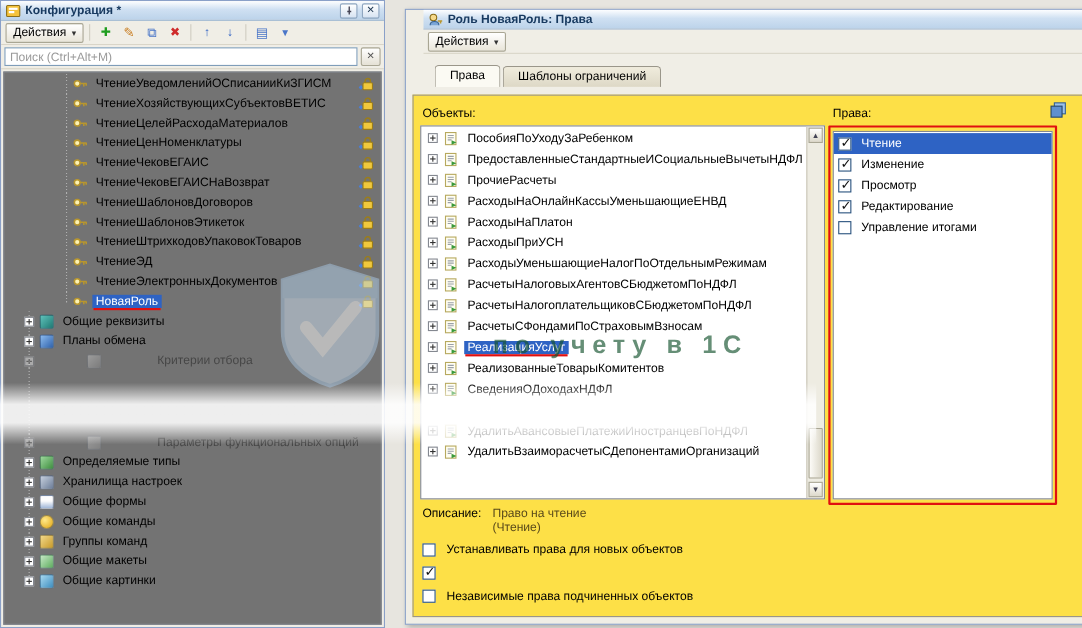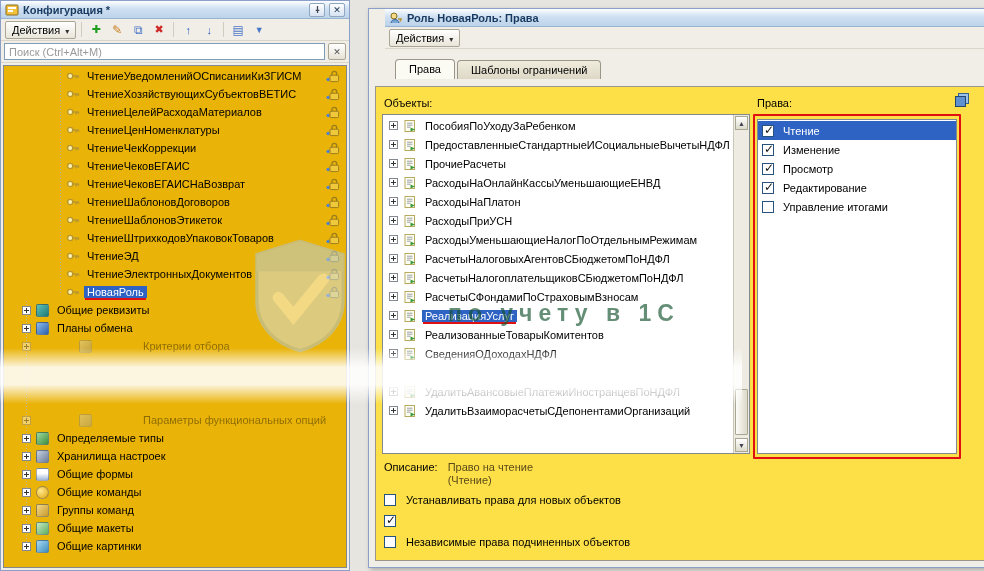--- a/index.html
+++ b/index.html
@@ -53,21 +53,21 @@
 
   
   .search-row { display: flex; align-items: center; gap: 3px; padding: 2px 3px; background: #f0eee6; border-bottom: 1px solid #d9d5c8; }
   .search-input { flex: 1; height: 17px; border: 1px solid #7f9db9; padding: 0 4px; font: inherit; color: #444; background: #fff; }
   .search-input::placeholder { color: #9a9a9a; opacity: 1; }
   .search-clear { width: 18px; height: 17px; flex: none; border: 1px solid #a9a694; border-radius: 2px;
     background: linear-gradient(#fff, #e5e1d5); display: inline-flex; align-items: center; justify-content: center; }
   .search-clear::before { content: "✕"; font-size: 9px; color: #555; }
 
   
-  .tree { position: absolute; left: 2px; right: 2px; top: 64px; bottom: 2px; background: #eab308; border: 1px solid #828790; overflow: hidden; padding-top: 1px; }
+  .tree { position: absolute; left: 2px; right: 2px; top: 64px; bottom: 2px; background: #737373; border: 1px solid #828790; overflow: hidden; padding-top: 1px; }
   .trow { display: flex; align-items: center; height: 18px; position: relative; white-space: nowrap; }
   #role-list { position: relative; }
   #role-list::before { content: ""; position: absolute; left: 56px; top: 0; bottom: 8px; width: 1px;
     background-image: repeating-linear-gradient(to bottom, #b0b0b0 0 1px, transparent 1px 3px); }
   #group-section { position: relative; }
   #group-section::before { content: ""; position: absolute; left: 22px; top: 0; bottom: 8px; width: 1px;
     background-image: repeating-linear-gradient(to bottom, #b8b8b8 0 1px, transparent 1px 3px); }
   .role-row { padding-left: 62px; gap: 4px; }
   .ticon { width: 14px; height: 14px; flex: none; display: inline-flex; }
   .role-row .lock { position: absolute; right: 6px; top: 2px; width: 14px; height: 14px; display: inline-flex; }
@@ -244,36 +244,20 @@
             </svg>
     </span>
   </div>
         <div class="trow role-row" data-name="tree-item-role">
     <span class="ticon" data-name="key-icon">
       <svg viewBox="0 0 14 14" width="14" height="14">
               <circle cx="4.2" cy="7" r="2.6" fill="#fdf3b4" stroke="#b8962e" stroke-width="1.4"></circle>
               <path d="M6.8 7h6M10.2 7v2.6M12.4 7v2" stroke="#b8962e" stroke-width="1.4" fill="none"></path>
             </svg>
     </span>
-    <span class="tlabel" data-name="role-name">ЧтениеЧекКоррекции</span>
-    <span class="lock" data-name="lock-icon">
-      <svg viewBox="0 0 14 14" width="14" height="14">
-              <rect x="0.6" y="9" width="3" height="3" transform="rotate(45 2.1 10.5)" fill="#4a7fd6"></rect>
-              <rect x="4" y="6.2" width="8.6" height="6.4" rx="1" fill="#f0c83c" stroke="#9a7d1c"></rect>
-              <path d="M5.9 6.2V4.7a2.4 2.4 0 0 1 4.8 0v1.5" fill="none" stroke="#9a7d1c" stroke-width="1.3"></path>
-            </svg>
-    </span>
-  </div>
-        <div class="trow role-row" data-name="tree-item-role">
-    <span class="ticon" data-name="key-icon">
-      <svg viewBox="0 0 14 14" width="14" height="14">
-              <circle cx="4.2" cy="7" r="2.6" fill="#fdf3b4" stroke="#b8962e" stroke-width="1.4"></circle>
-              <path d="M6.8 7h6M10.2 7v2.6M12.4 7v2" stroke="#b8962e" stroke-width="1.4" fill="none"></path>
-            </svg>
-    </span>
     <span class="tlabel" data-name="role-name">ЧтениеЧековЕГАИС</span>
     <span class="lock" data-name="lock-icon">
       <svg viewBox="0 0 14 14" width="14" height="14">
               <rect x="0.6" y="9" width="3" height="3" transform="rotate(45 2.1 10.5)" fill="#4a7fd6"></rect>
               <rect x="4" y="6.2" width="8.6" height="6.4" rx="1" fill="#f0c83c" stroke="#9a7d1c"></rect>
               <path d="M5.9 6.2V4.7a2.4 2.4 0 0 1 4.8 0v1.5" fill="none" stroke="#9a7d1c" stroke-width="1.3"></path>
             </svg>
     </span>
   </div>
         <div class="trow role-row" data-name="tree-item-role">

